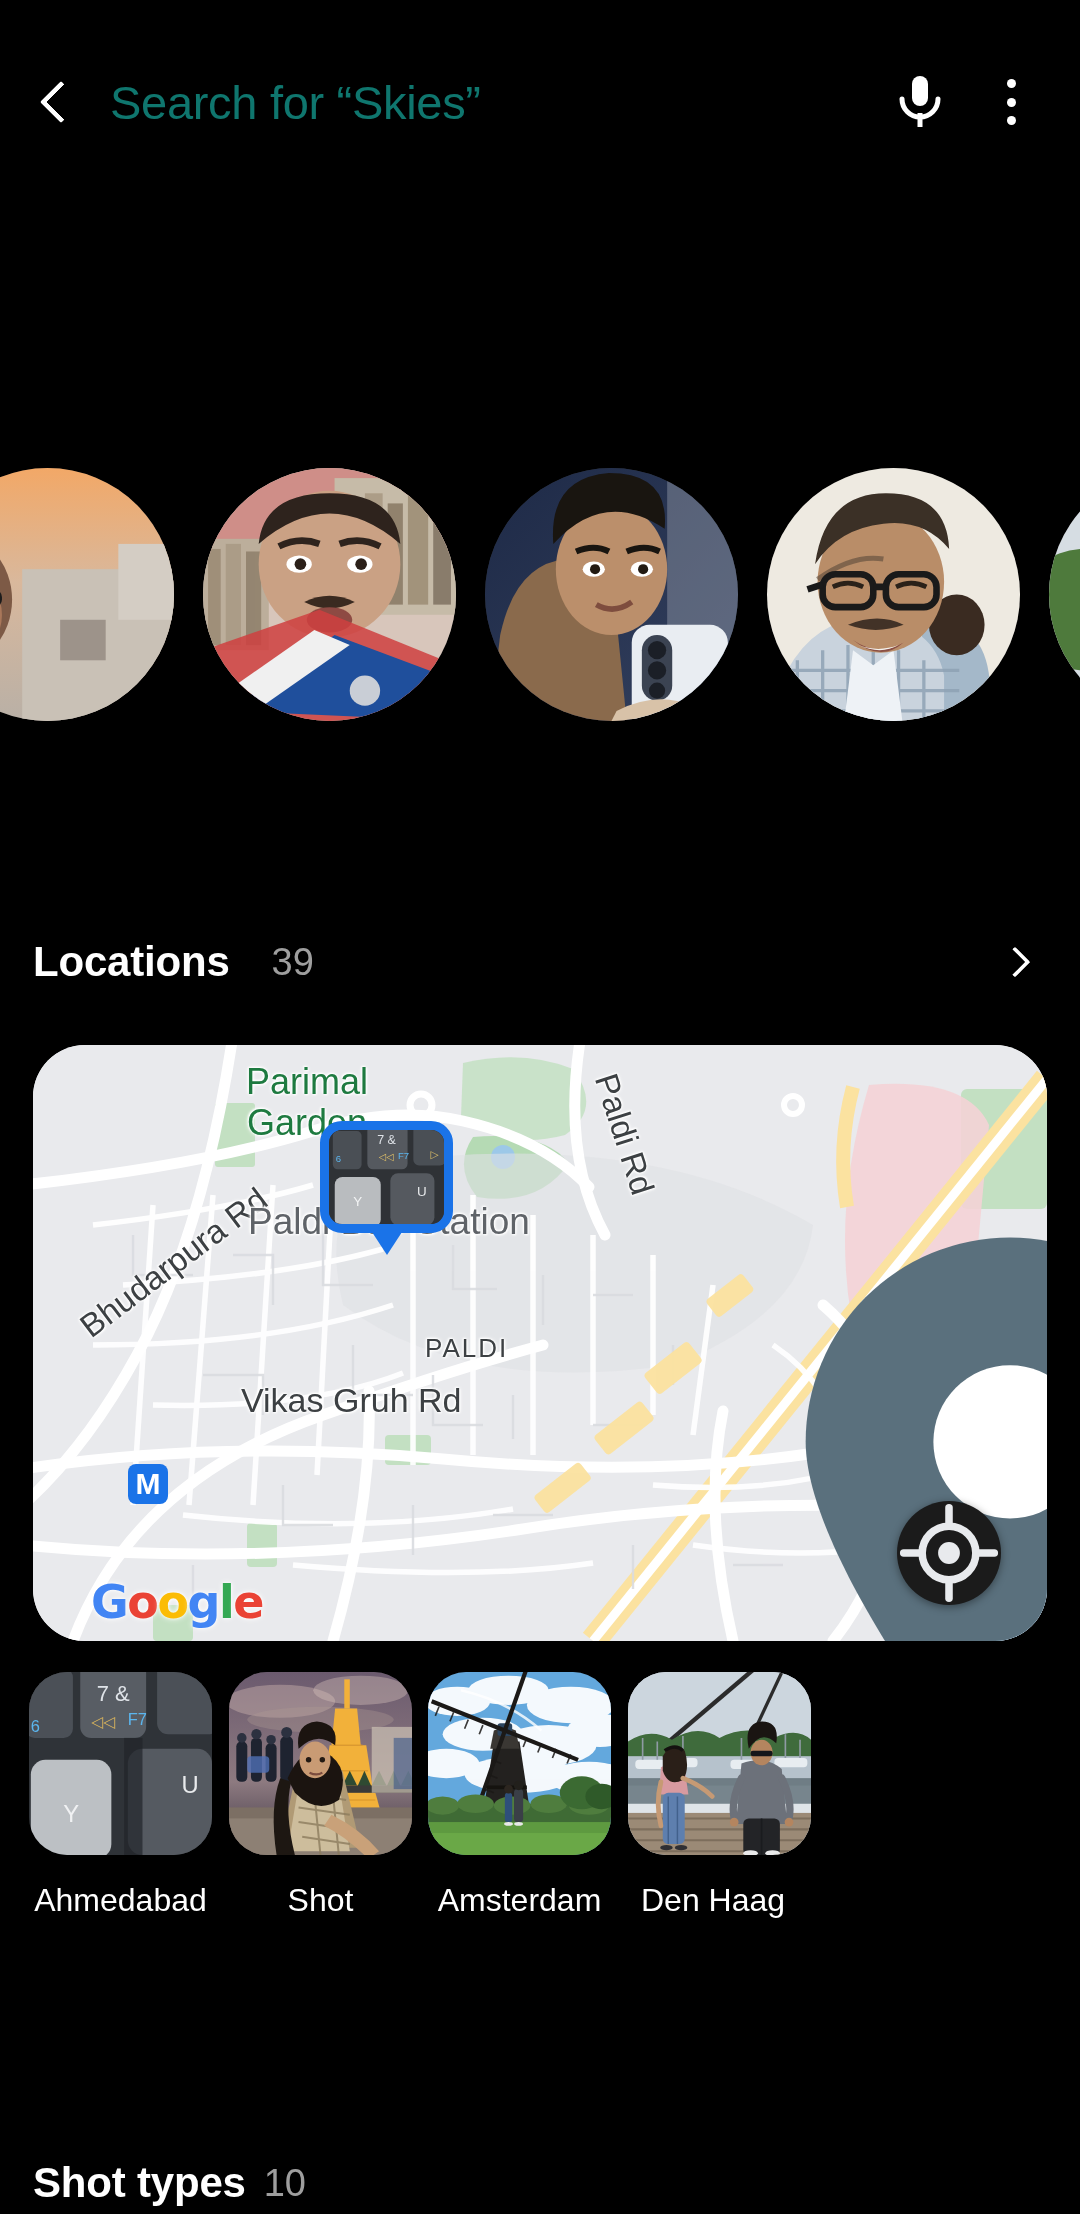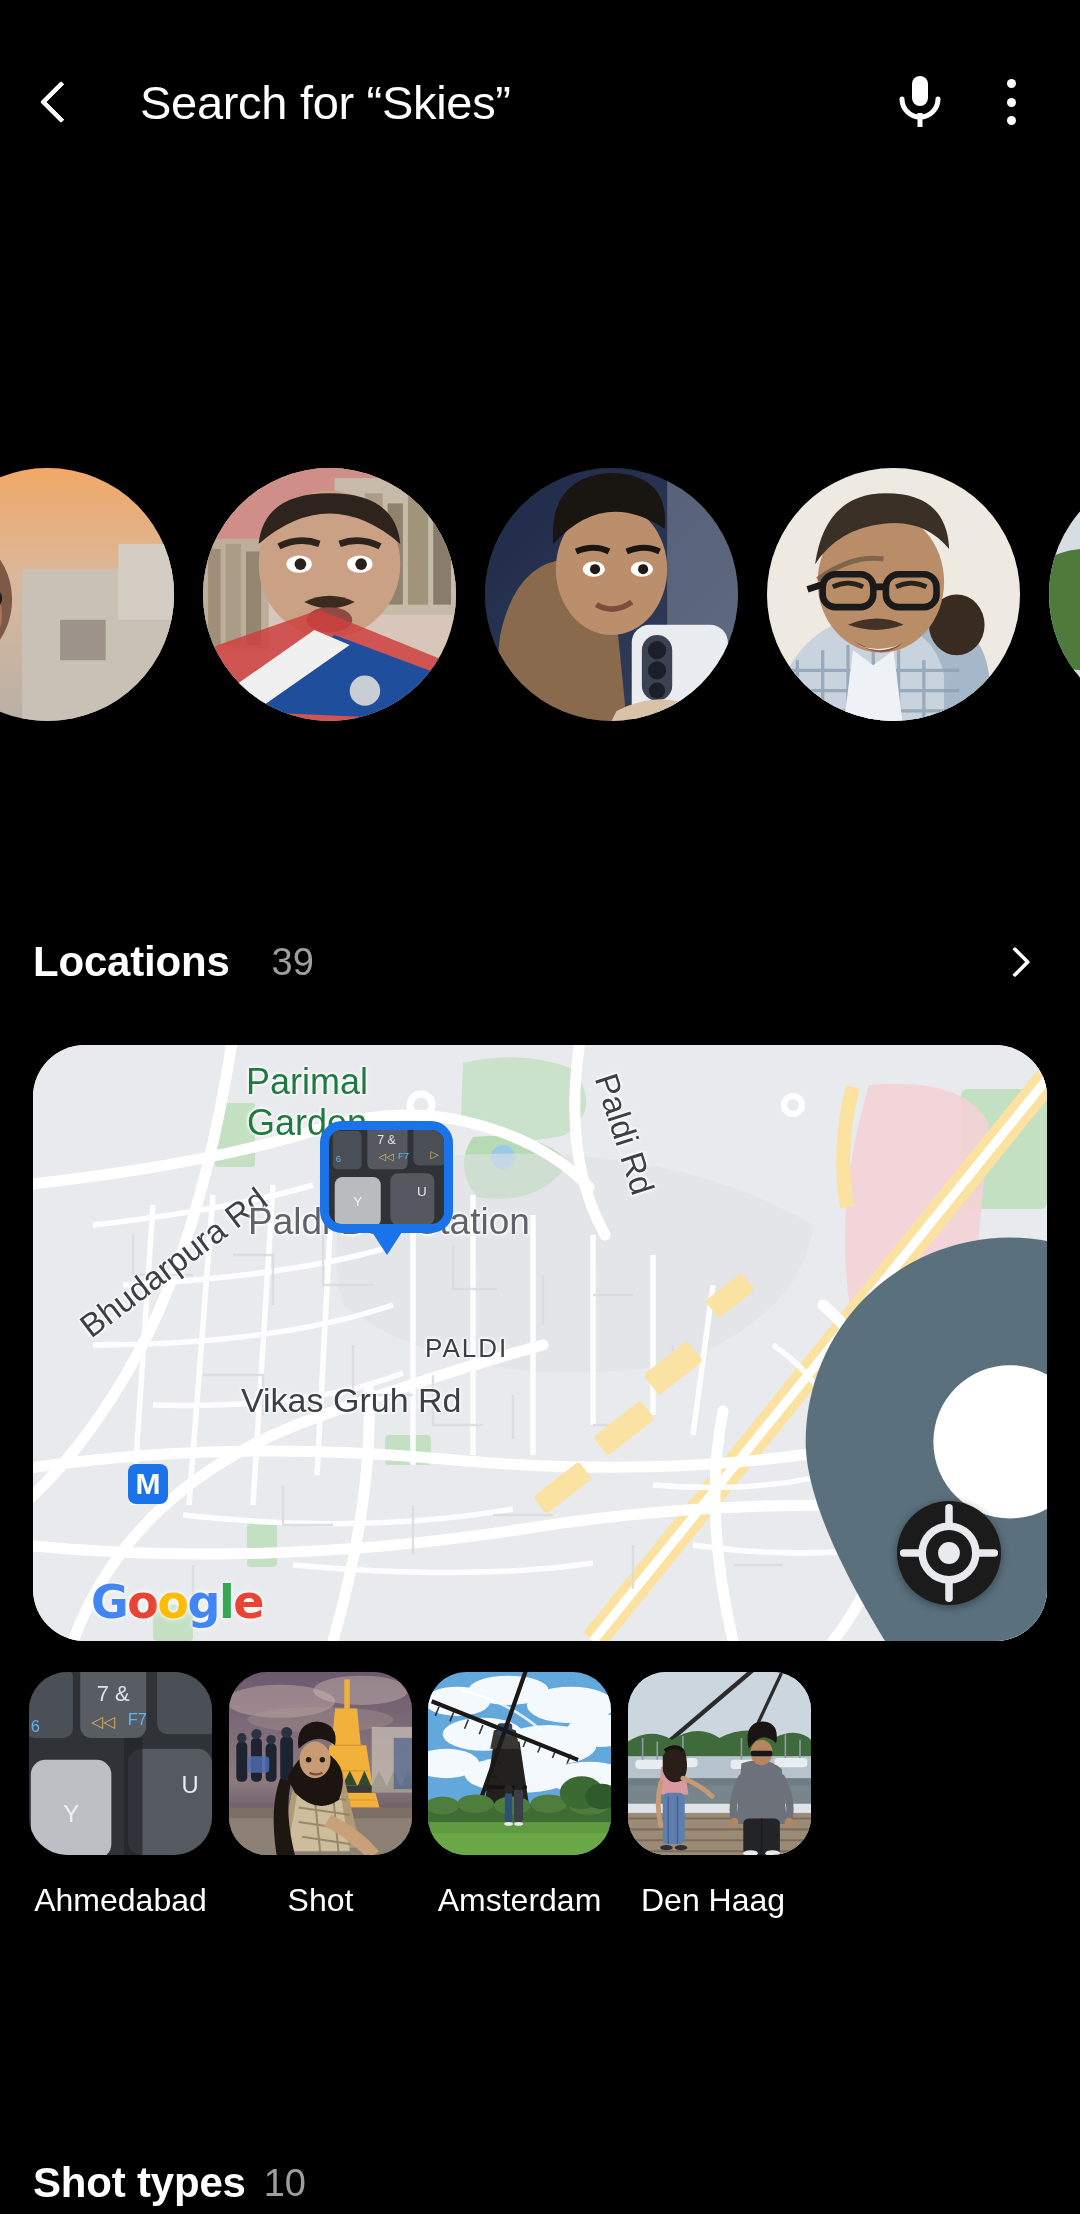--- a/index.html
+++ b/index.html
@@ -22,22 +22,21 @@
     width: 64px; height: 72px; flex: 0 0 64px;
     display: flex; align-items: center; justify-content: flex-start;
   }
   .back-chev {
     width: 30px; height: 30px;
     border-left: 5px solid #fff; border-bottom: 5px solid #fff;
     transform: rotate(45deg); border-radius: 2px;
   }
   .search-text {
     flex: 1 1 auto;
-    margin-left: 30px;
-    color: #ffffff;
+    color: #0f766e;
     font-size: 47px;
     letter-spacing: -0.3px;
     white-space: nowrap;
     overflow: hidden;
   }
   .top-icons { display: flex; align-items: center; gap: 38px; flex: 0 0 auto; padding-right: 8px; }
   .mic-icon { width: 56px; height: 60px; display:block; }
   .overflow-icon { width: 50px; height: 56px; display:flex; flex-direction:column; align-items:center; justify-content:space-between; padding: 5px 0;}
   .overflow-icon i { display:block; width:9px; height:9px; border-radius:50%; background:#fff; }
 

